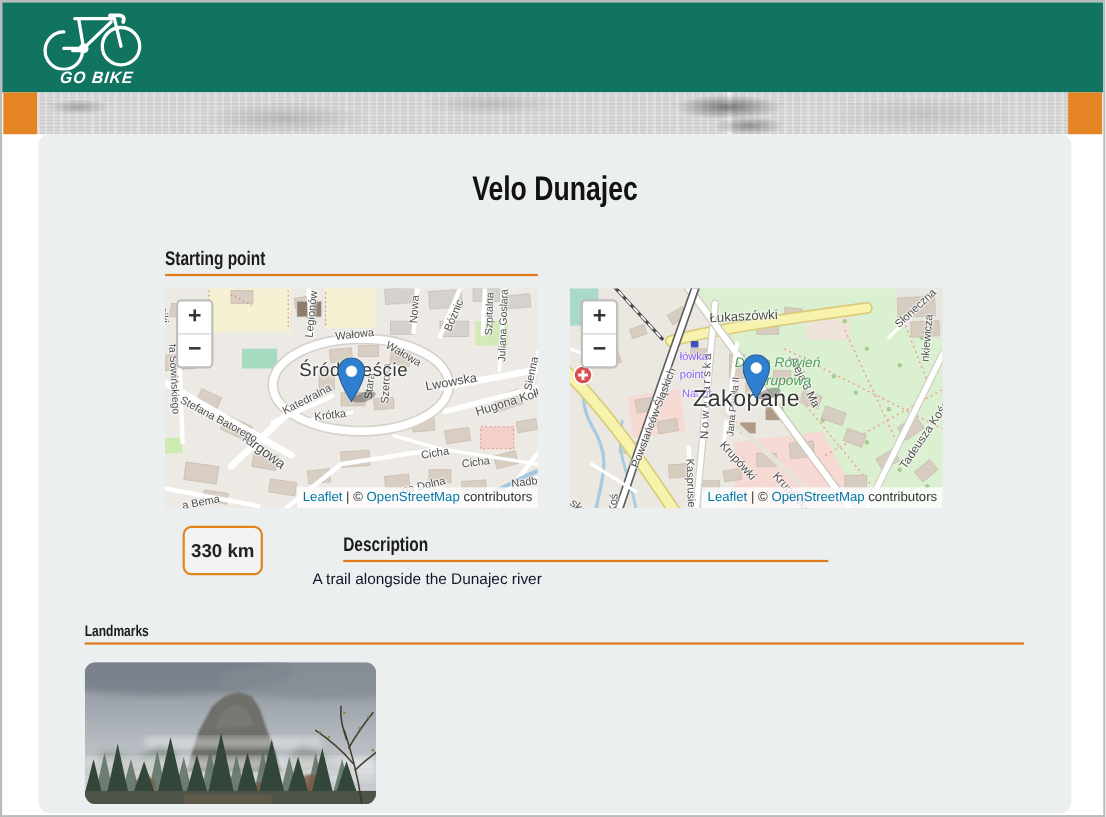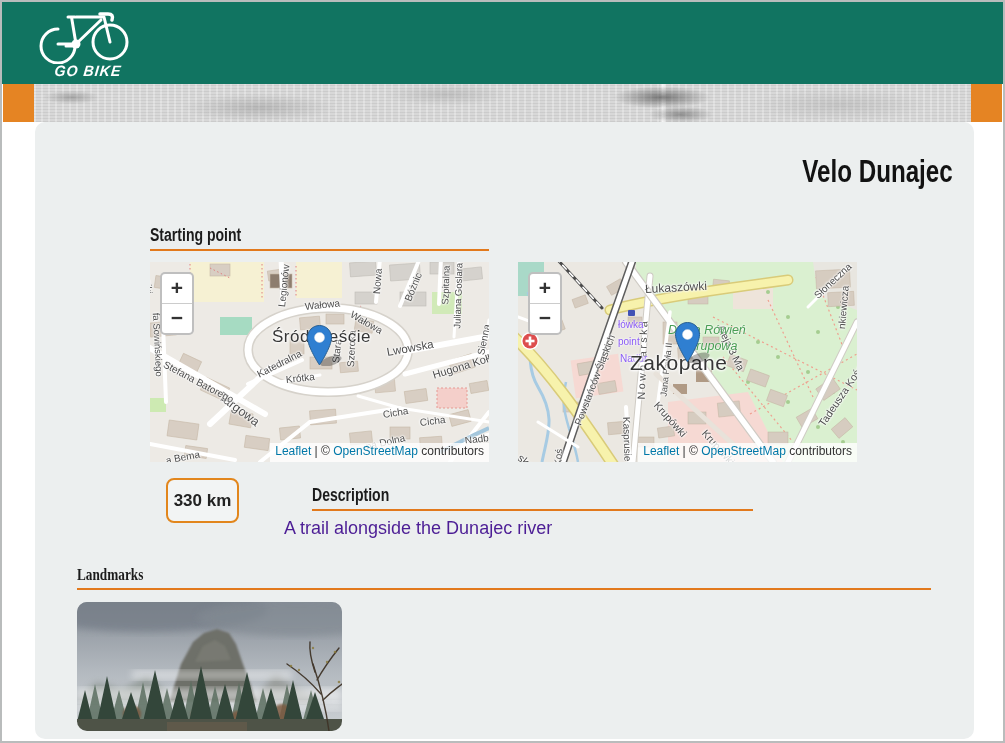--- a/index.html
+++ b/index.html
@@ -26,21 +26,21 @@
       radial-gradient(ellipse 40px 10px at 4% 35%, rgba(70,70,70,.35), rgba(70,70,70,0) 70%),
       radial-gradient(ellipse 110px 20px at 24% 62%, rgba(110,110,110,.30), rgba(110,110,110,0) 70%),
       radial-gradient(ellipse 90px 16px at 44% 28%, rgba(135,135,135,.30), rgba(135,135,135,0) 70%),
       radial-gradient(ellipse 130px 24px at 86% 55%, rgba(145,145,145,.28), rgba(145,145,145,0) 70%),
       repeating-linear-gradient(90deg, rgba(255,255,255,.28) 0 2px, rgba(255,255,255,0) 2px 7px),
       repeating-linear-gradient(0deg, rgba(0,0,0,.06) 0 1px, rgba(0,0,0,0) 1px 3px);}
 
   
   .card{position:absolute;top:120px;left:33px;width:939px;height:617px;
     background:#ecefef;border-radius:10px;}
-  .page-title{position:absolute;top:32px;left:0;width:100%;text-align:right;
+  .page-title{position:absolute;top:32px;left:0;width:100%;text-align:center;
     font-size:31px;font-weight:bold;color:#121212;}
   .cond{display:inline-block;transform:scaleX(0.78);transform-origin:center;white-space:nowrap;}
   .cond-l{display:inline-block;transform:scaleX(0.78);transform-origin:0 50%;white-space:nowrap;}
 
   .section-h{position:absolute;border-bottom:2px solid #e2791c;padding-bottom:3px;
     font-size:18px;font-weight:bold;color:#1b1b1b;}
 
   
   .map{position:absolute;top:140px;width:339px;height:200px;overflow:hidden;
     background:#edeae5;cursor:grab;}
@@ -62,24 +62,24 @@
   .attr{position:absolute;right:0;bottom:0;background:rgba(255,255,255,.8);
     font-size:12px;color:#333;padding:1px 5px 2px 5px;white-space:nowrap;line-height:1.3;}
   .attr a{color:#0078a8;text-decoration:none;cursor:pointer;}
   .marker{position:absolute;width:41px;height:41px;cursor:pointer;}
 
   
   .distance-badge{position:absolute;left:131px;top:356px;width:69px;height:41px;
     background:#f2f4f4;border:2px solid #e2861c;border-radius:8px;
     text-align:center;line-height:41px;font-size:17px;font-weight:bold;color:#222;}
   .desc-h{left:249px;top:363px;width:441px;margin-left:28px;}
-  .desc-text{position:absolute;left:249px;top:396px;font-size:18px;color:#4c1d95;}
-
-  
-  .landmarks-h{left:42px;top:443px;width:854px;font-size:17px;font-family:Liberation Serif, serif;}
+  .desc-text{position:absolute;left:249px;top:396px;font-size:14px;color:#0f172a;}
+
+  
+  .landmarks-h{left:42px;top:443px;width:854px;font-size:14px;}
   .landmark{position:absolute;left:42px;top:480px;width:265px;height:129px;
     border-radius:10px;overflow:hidden;cursor:pointer;}
 </style>
 </head>
 <body>
 
 <div class="frame">
 
   <div class="app-header">
     <div class="logo">

